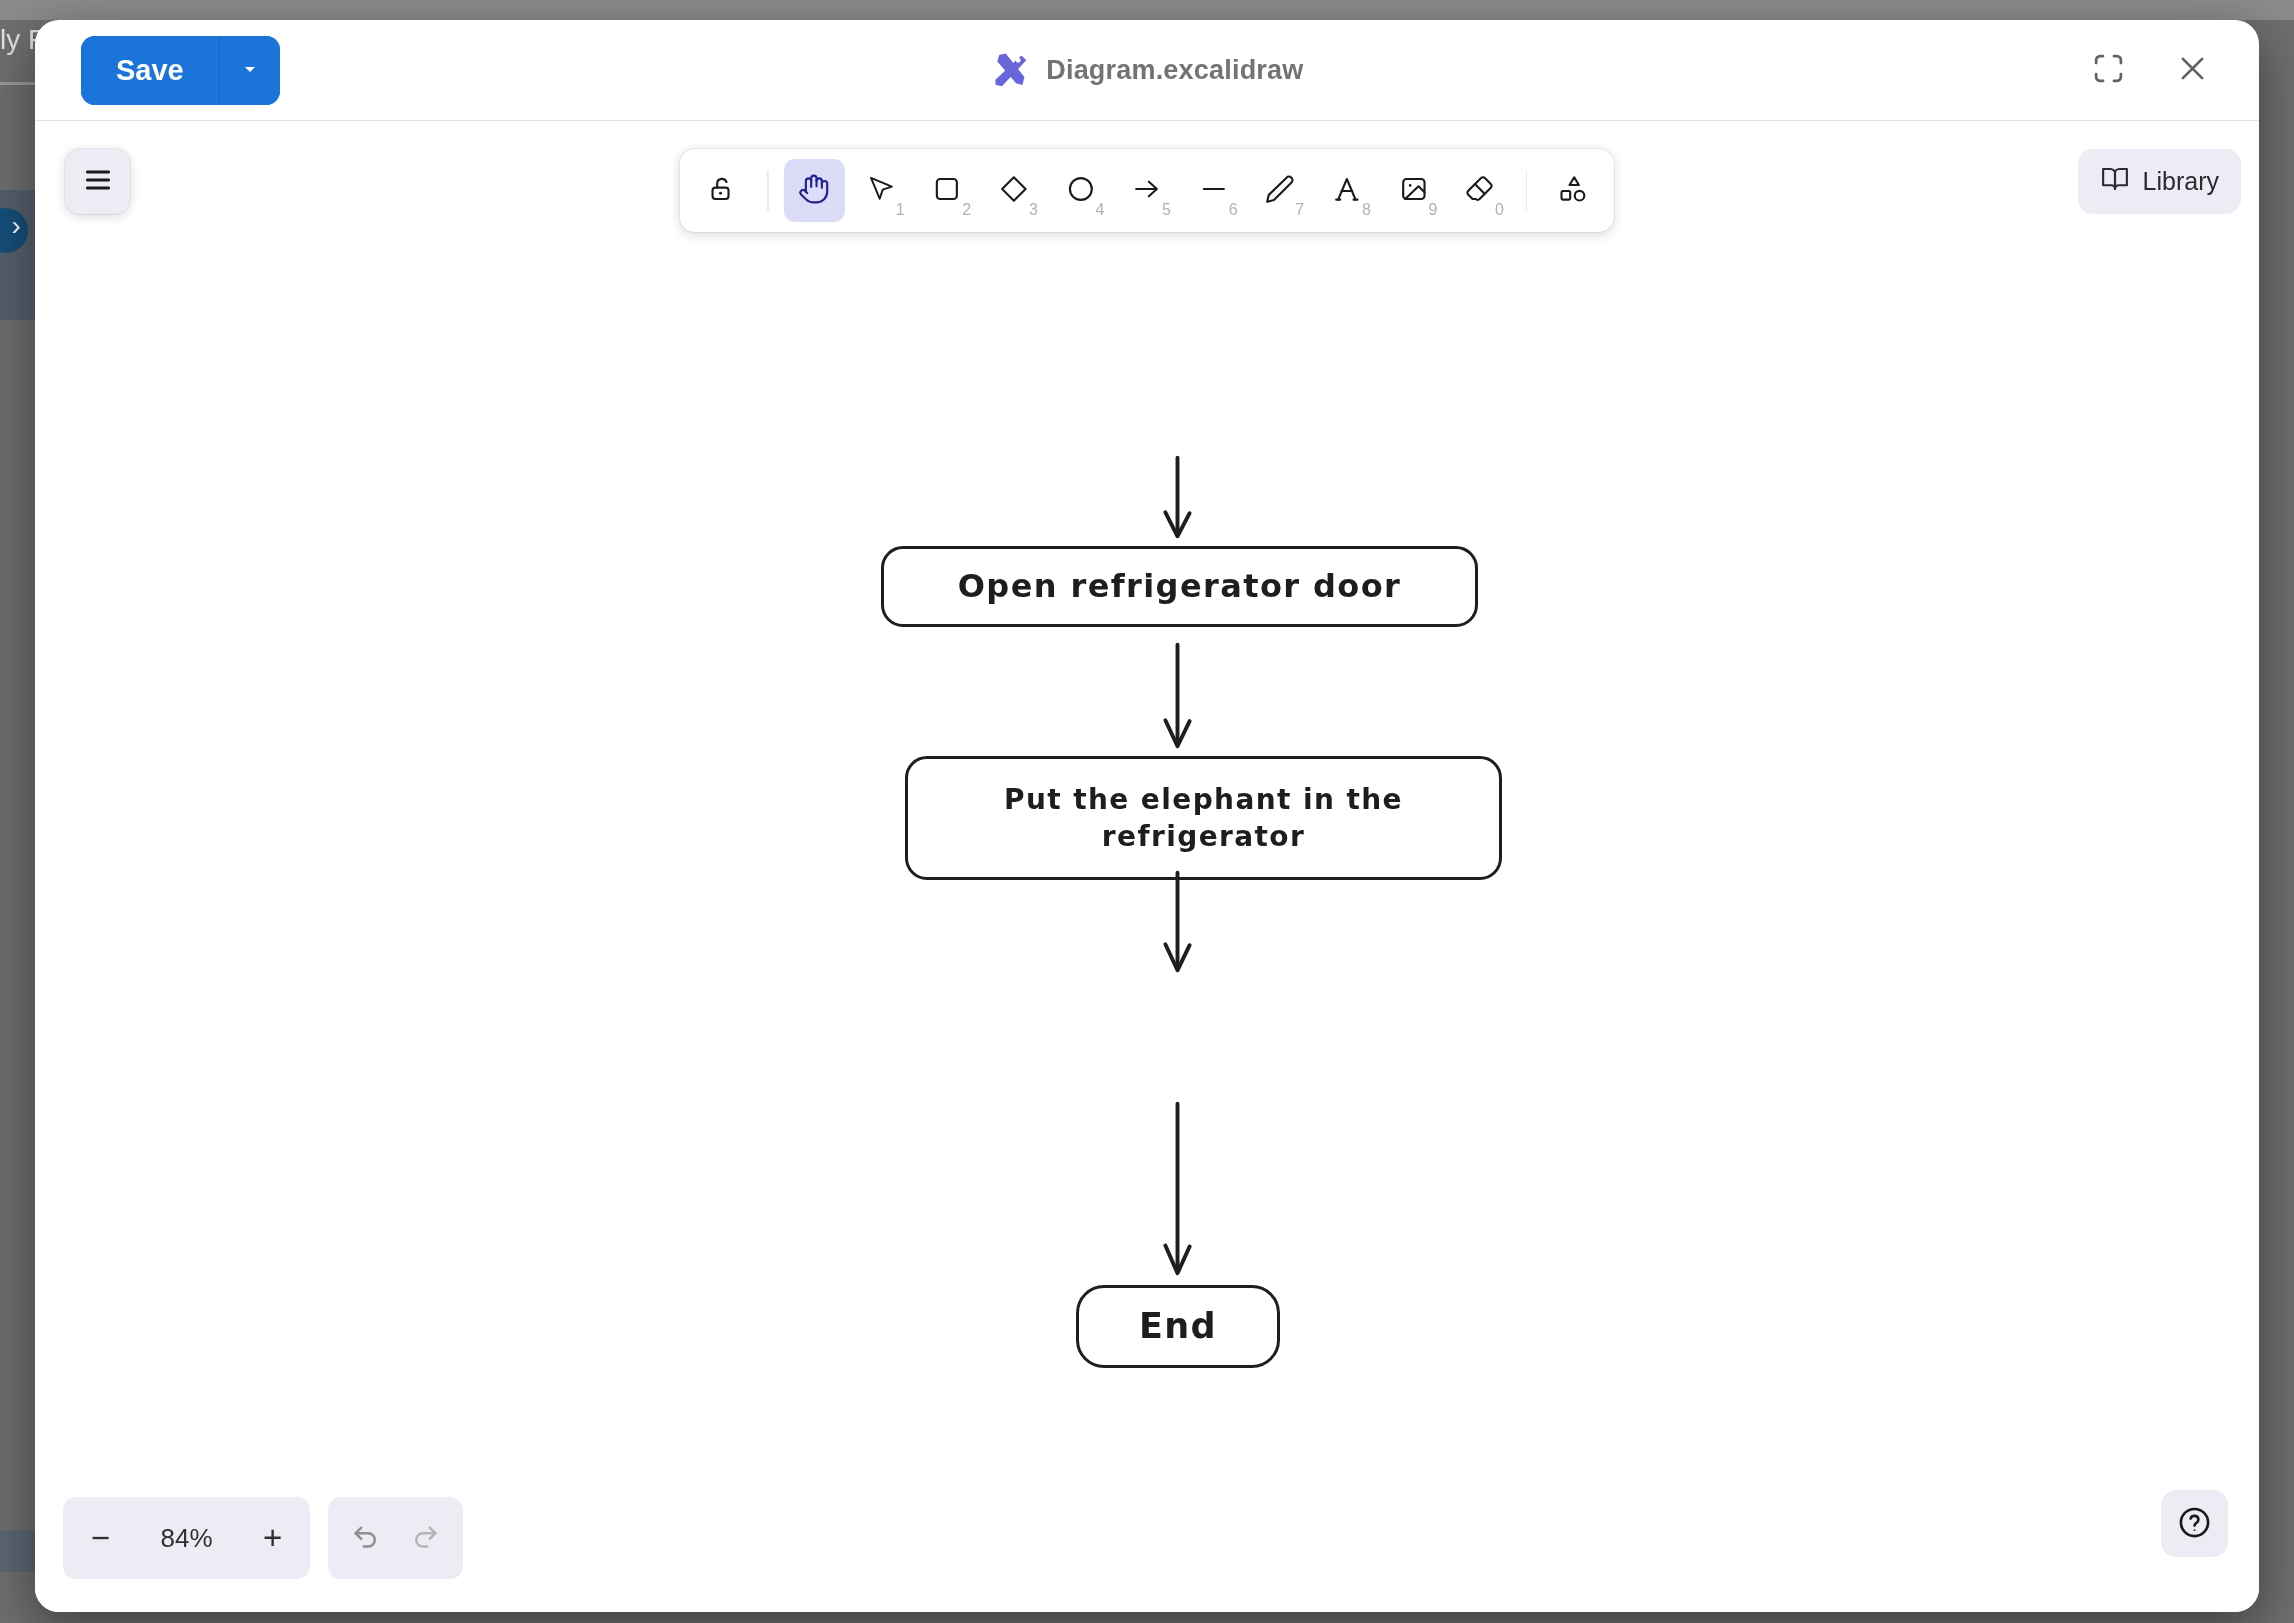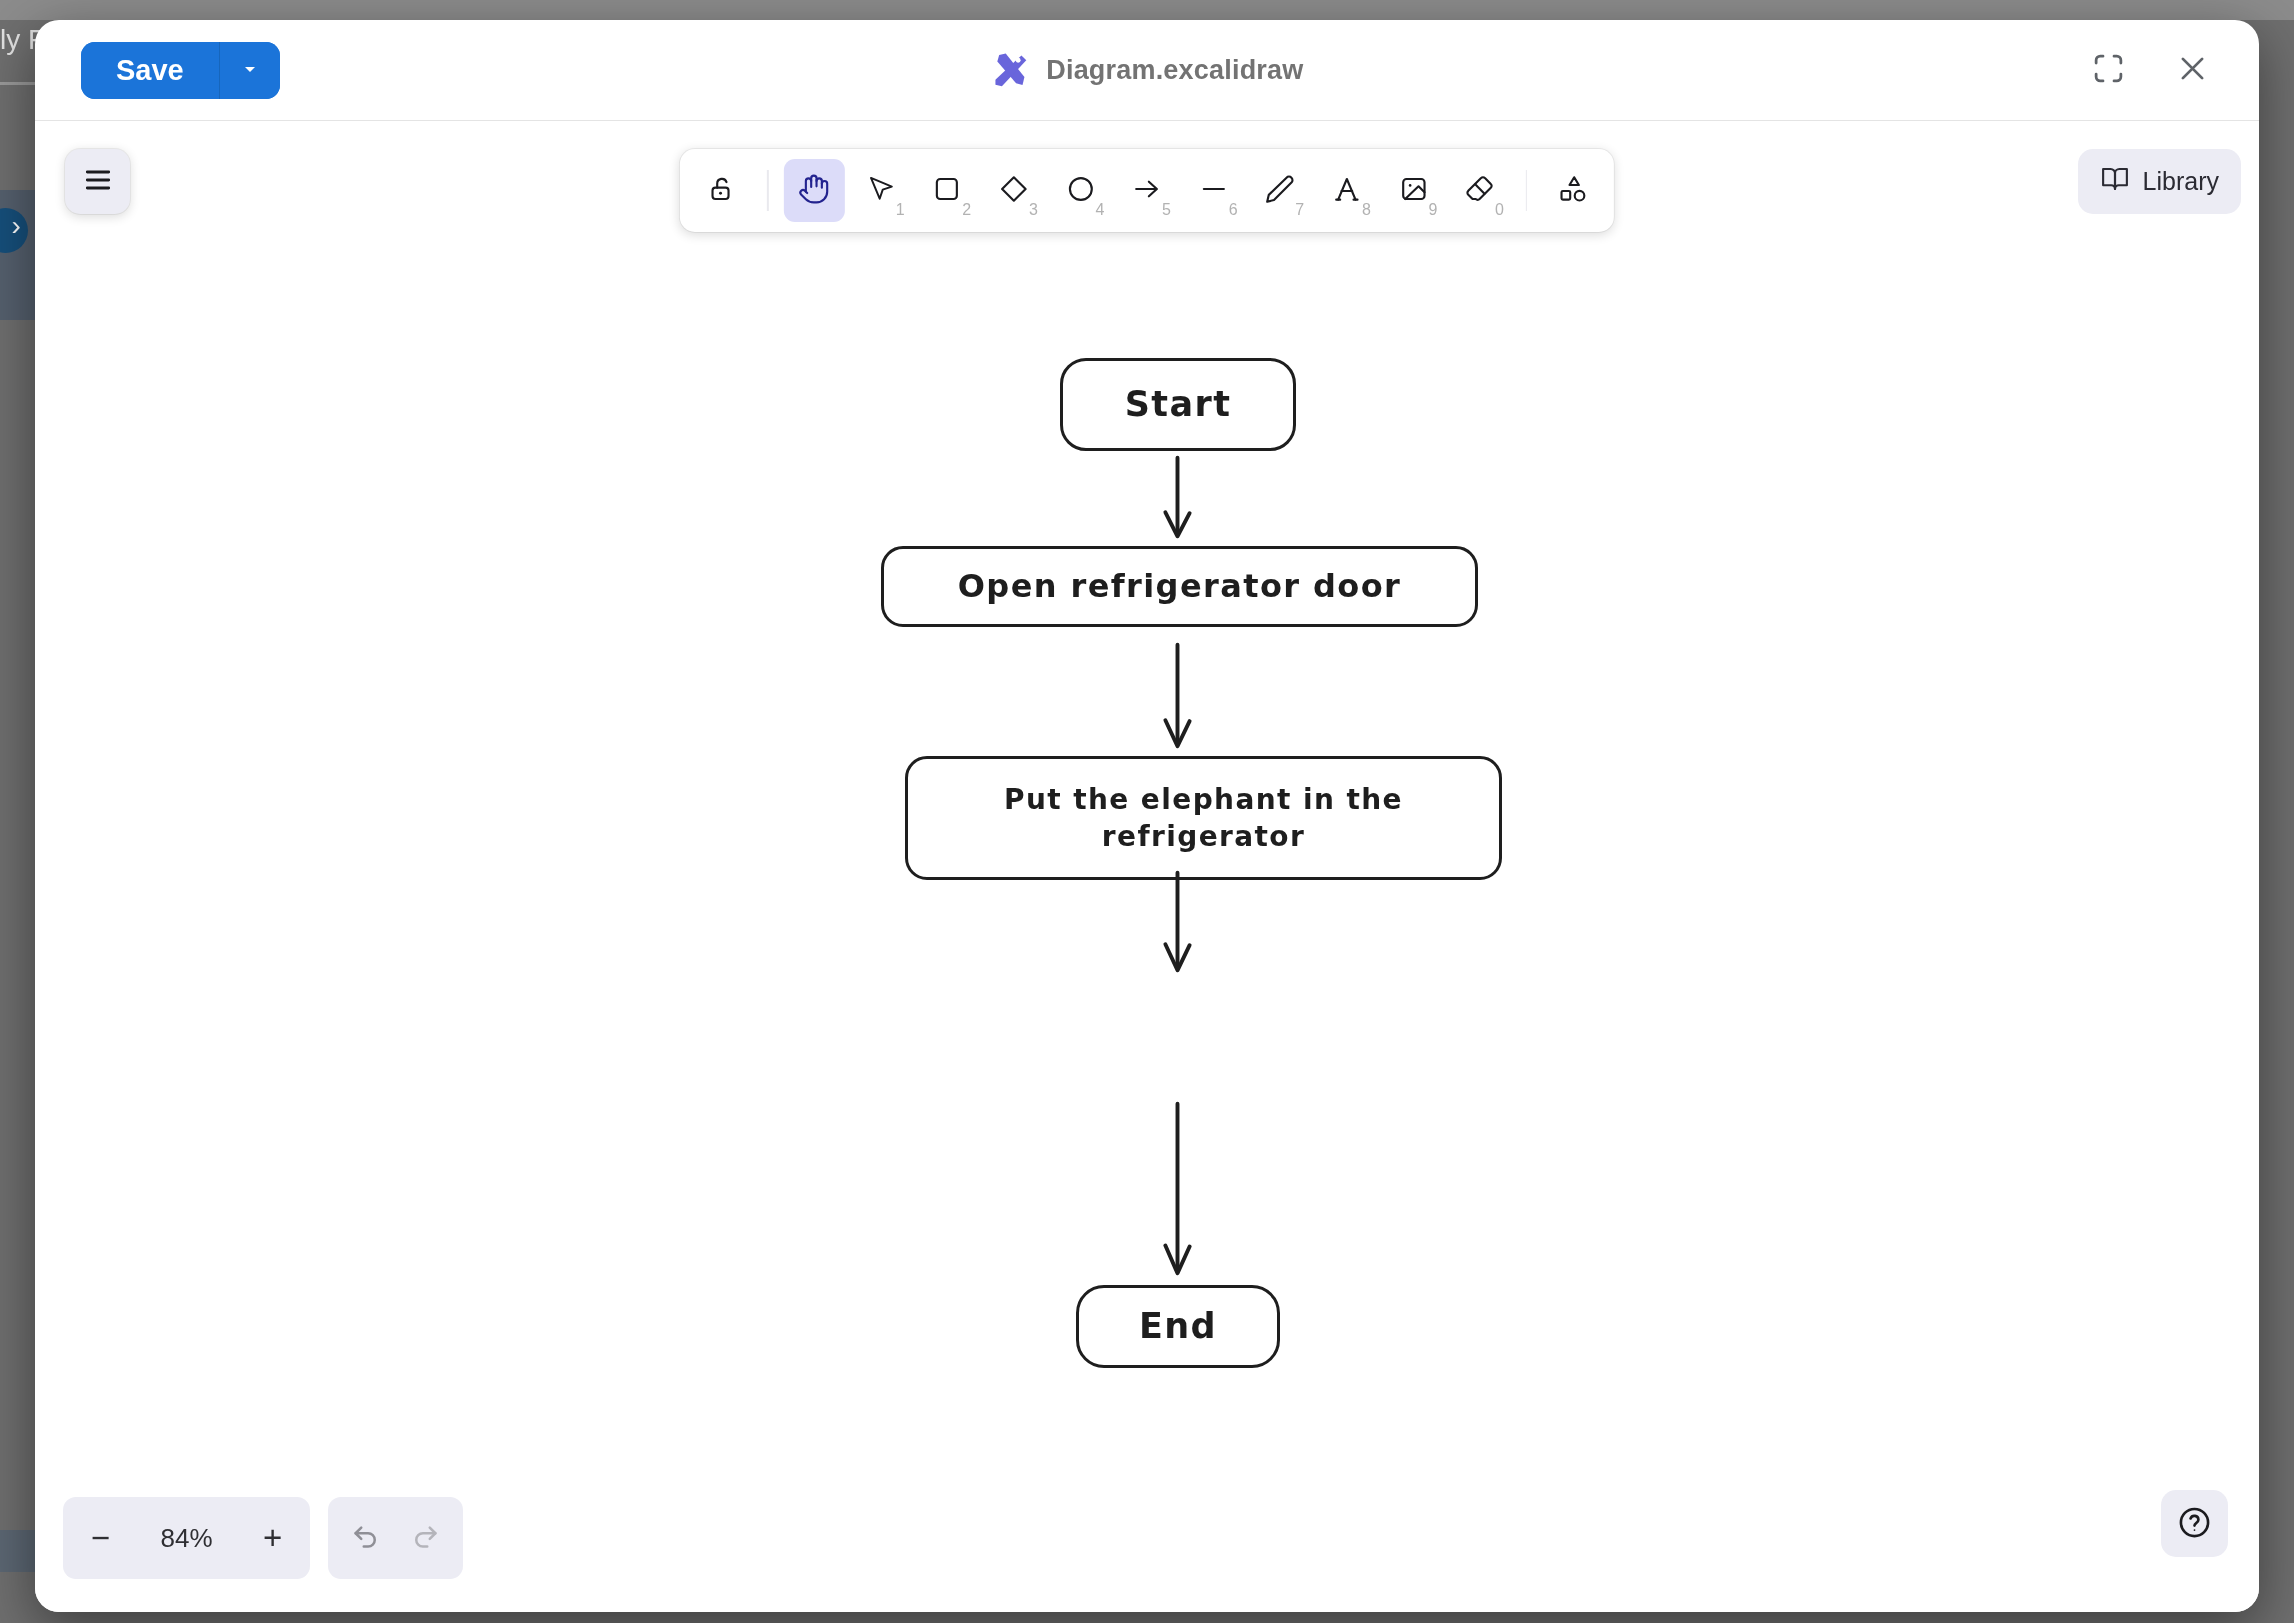--- a/index.html
+++ b/index.html
@@ -30,21 +30,21 @@
 
   
   .mheader {
     height: 101px; flex: 0 0 auto;
     border-bottom: 1.9px solid #e4e4e4;
     display: flex; align-items: center;
     position: relative; padding: 0 46px;
     border-radius: 24px 24px 0 0;
   }
   .save-split {
-    display: flex; align-items: stretch; height: 57px;
+    display: flex; align-items: stretch; height: 69px;
     border-radius: 14px; overflow: hidden;
     background: #1b74d9;
   }
   .save-main {
     border: none; background: #1b74d9; color: #fff;
     font-family: "Liberation Sans", sans-serif;
     font-size: 29px; font-weight: 700;
     padding: 0 35px; cursor: pointer;
   }
   .save-caret {
@@ -360,21 +360,20 @@
     <button class="library-btn">
       <span>
         <svg viewBox="0 0 24 24">
           <path d="M2.5 4h6a3.5 3.5 0 0 1 3.5 3.5V20a3 3 0 0 0-3-3h-6.5Z"></path>
           <path d="M21.5 4h-6A3.5 3.5 0 0 0 12 7.5V20a3 3 0 0 1 3-3h6.5Z"></path>
         </svg>
       </span>
       <span>Library</span>
     </button>
 
-    <div class="fc-node n-start">Start</div>
 
     <div class="fc-arrow fc-a1">
       <svg viewBox="0 0 44 92" preserveAspectRatio="none">
           <path d="M22 3 L22 86"></path>
           <path d="M9 62 L22 88 L35 63"></path>
         </svg>
     </div>
 
     <div class="fc-node n-open">Open refrigerator door</div>
 

